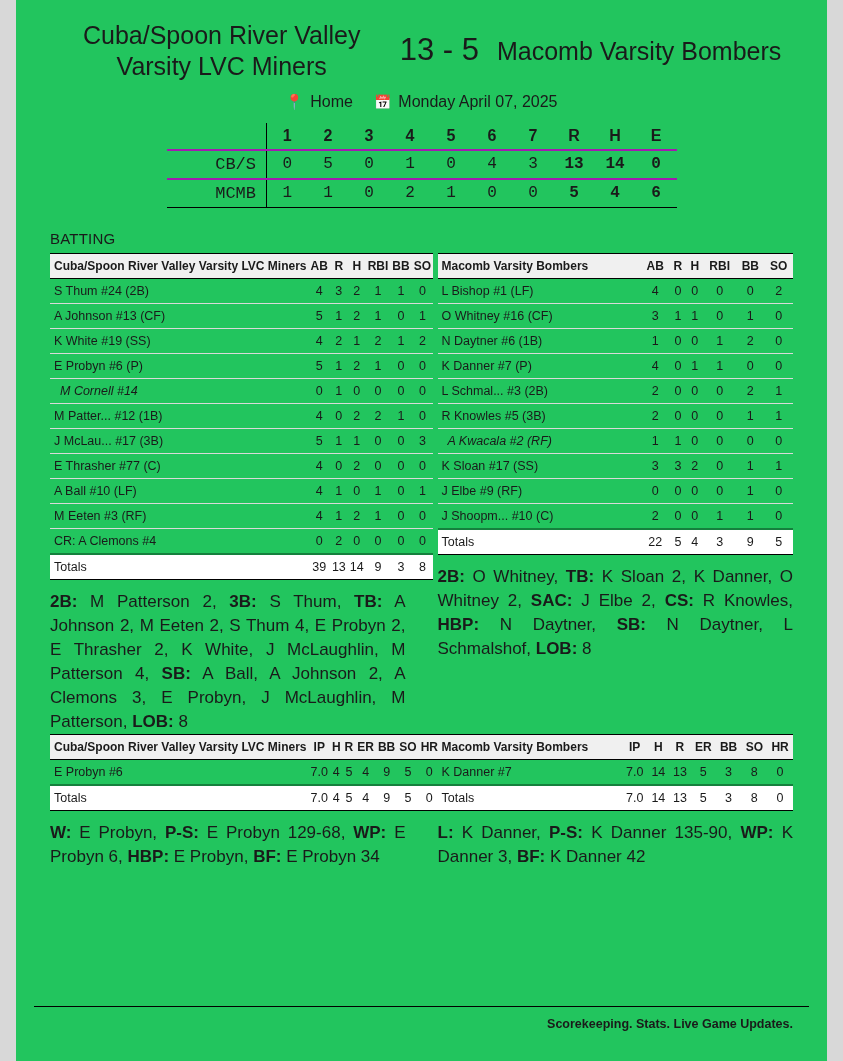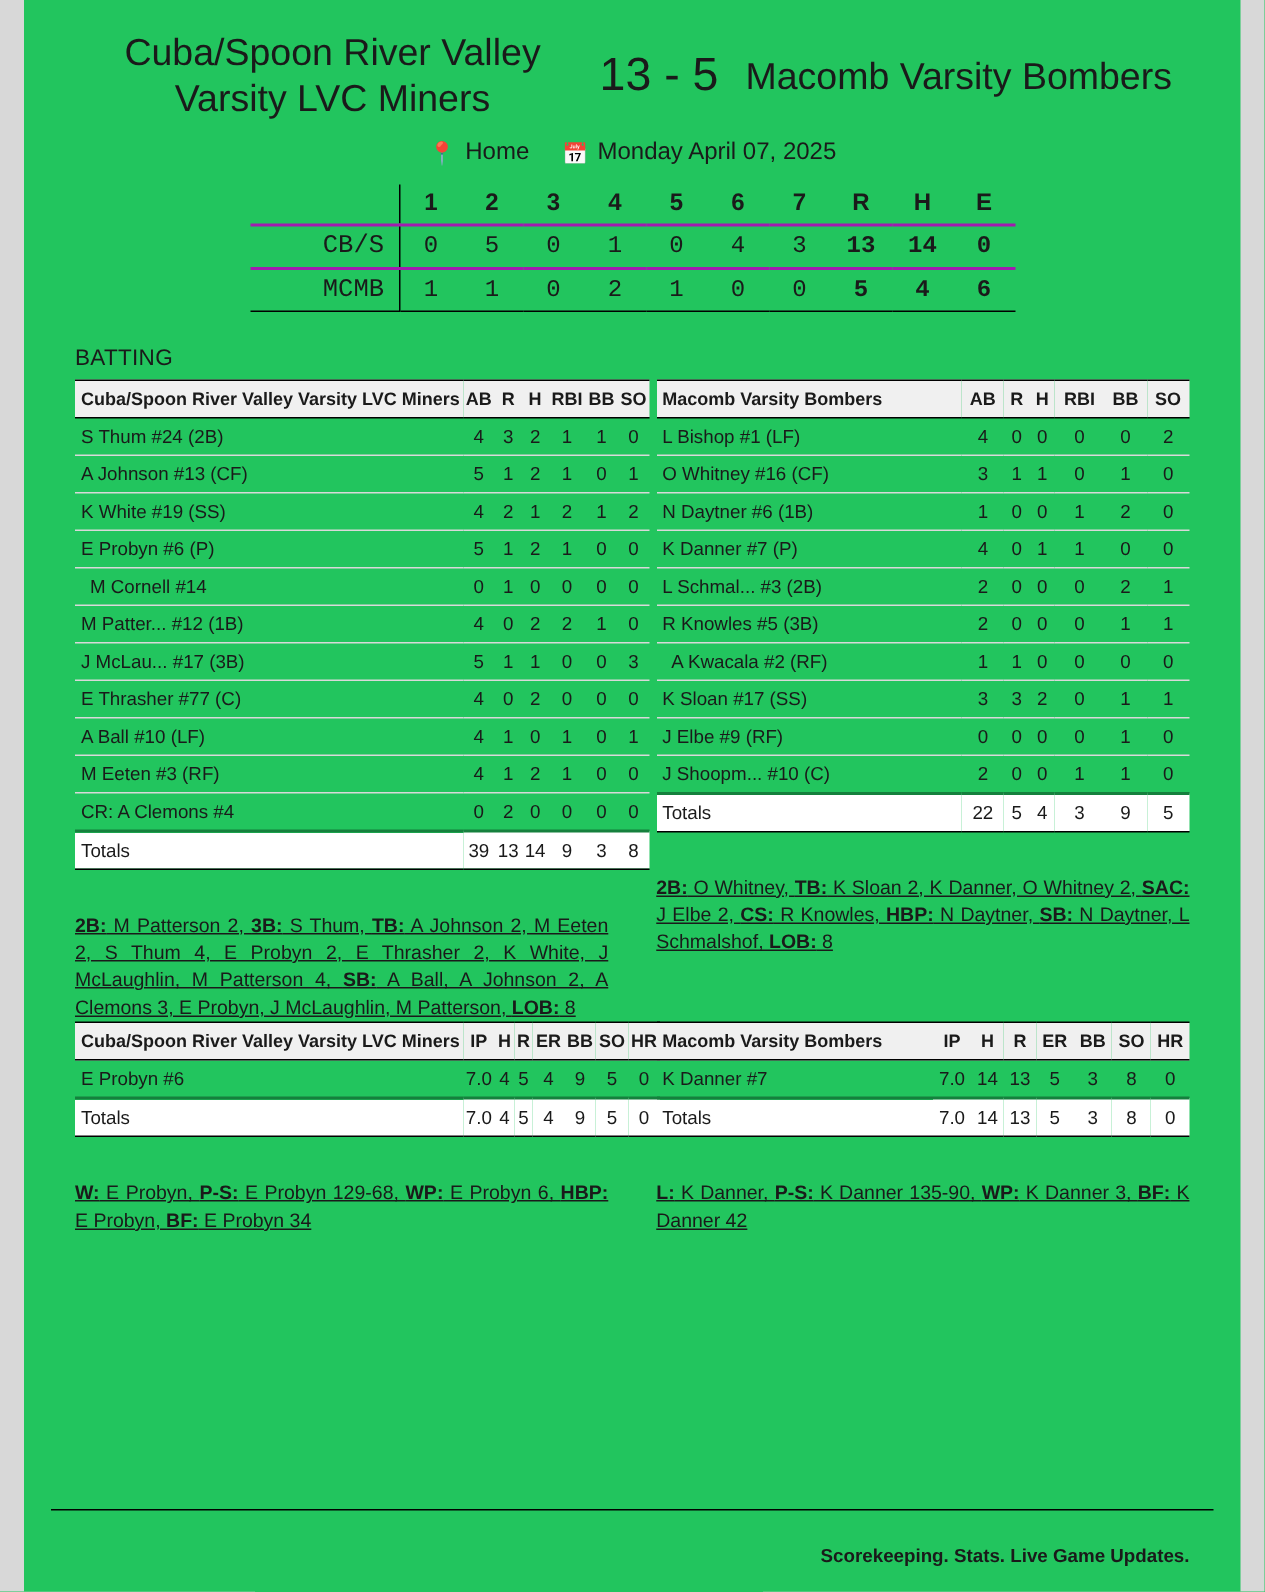--- a/index.html
+++ b/index.html
@@ -123,47 +123,46 @@
     border-bottom: 1px solid #d9d9d9;
     text-align: center;
     white-space: nowrap;
   }
   table.stat tbody td.namecol {
     text-align: left;
     padding-left: 4px;
     overflow: hidden;
     text-overflow: ellipsis;
   }
-  table.stat tbody td.namecol.indent { padding-left: 10px; }
+  table.stat tbody td.namecol.indent { padding-left: 10px; font-style: italic; }
   table.stat tr.totals td {
     font-weight: normal;
     border-top: 2px solid #15803d;
     border-bottom: 1px solid #000;
     background: #fff;
   }
   .notes {
-    font-size: 13px;
+    font-size: 17px;
     line-height: 1.42;
-    margin-top: 28px;
+    margin-top: 10px;
     text-align: justify;
-    text-decoration: underline;
   }
   .notes b { font-weight: bold; }
 
   .bottom-rule {
     margin: 0 18px;
     border-top: 1px solid #000;
     position: absolute;
     left: 0; right: 0;
     bottom: 54px;
   }
   .footer {
     position: absolute;
     right: 34px;
-    bottom: 17px;
+    bottom: 30px;
     font-size: 12.5px;
     font-weight: bold;
   }
 </style>
 </head>
 <body>
 
 <div class="page">
 
   <div class="scoreline">

